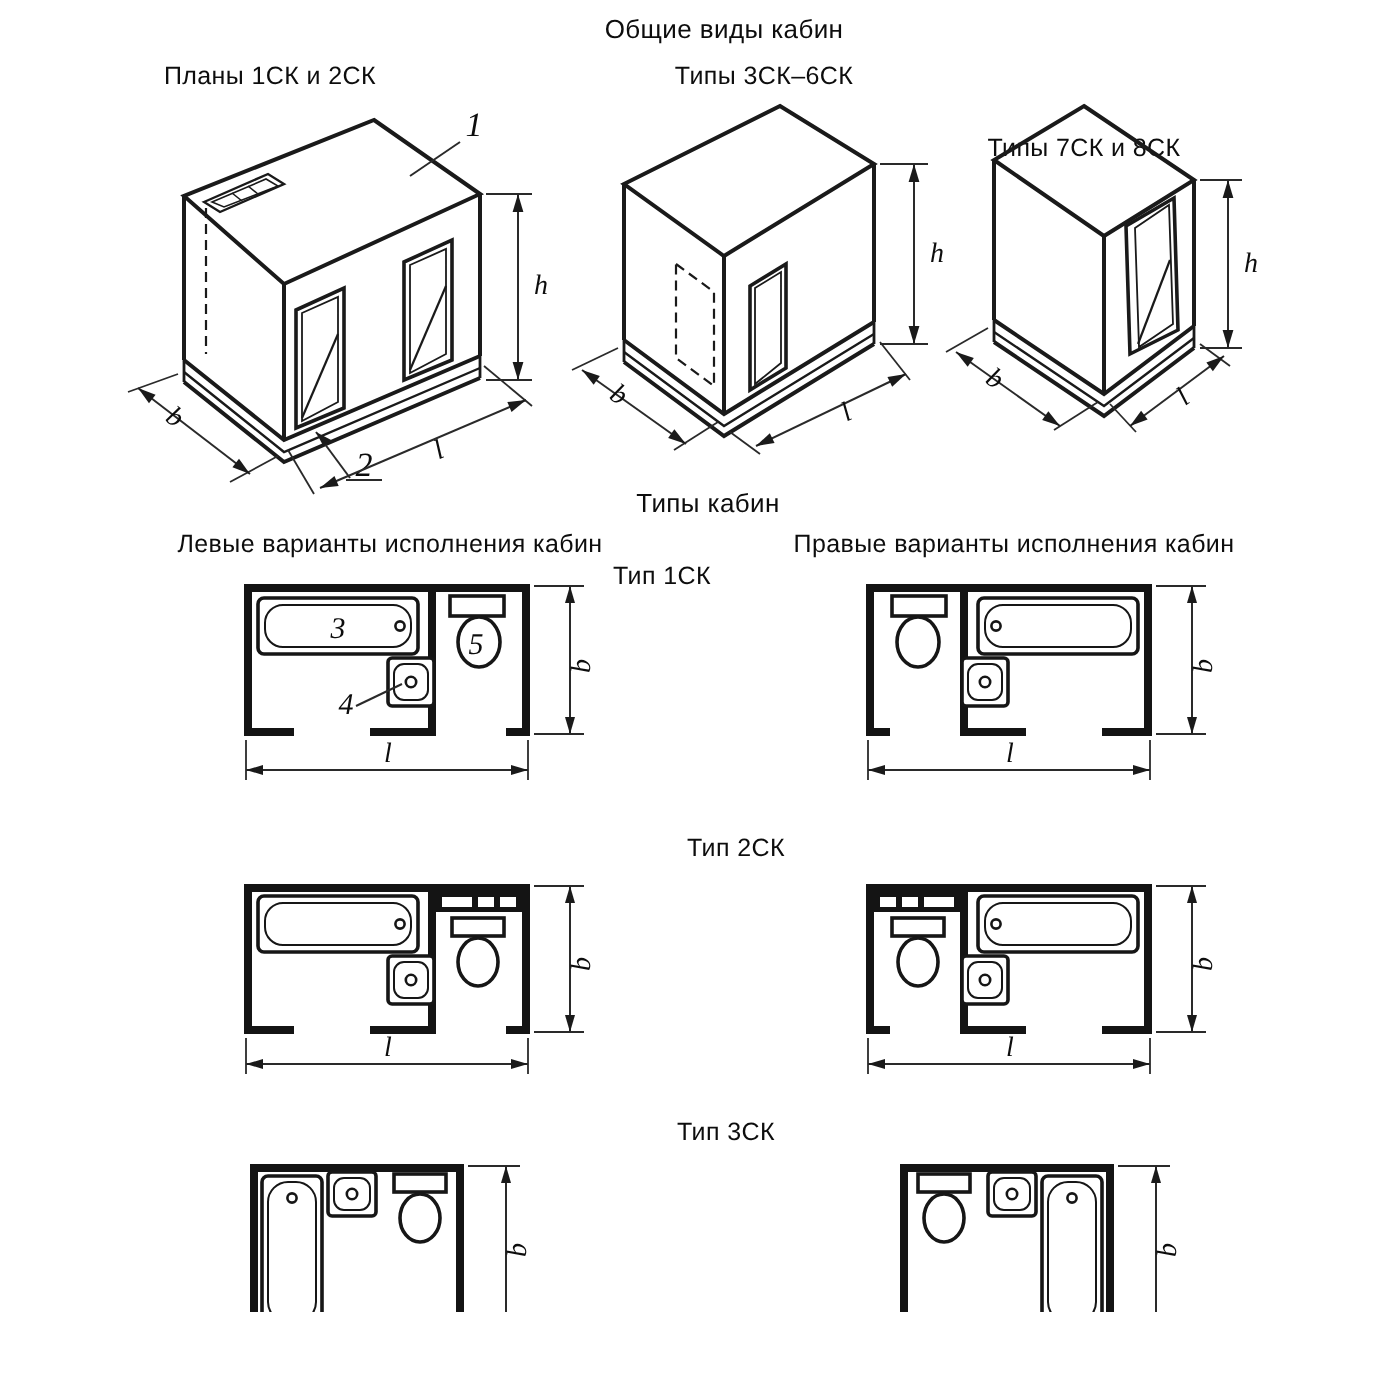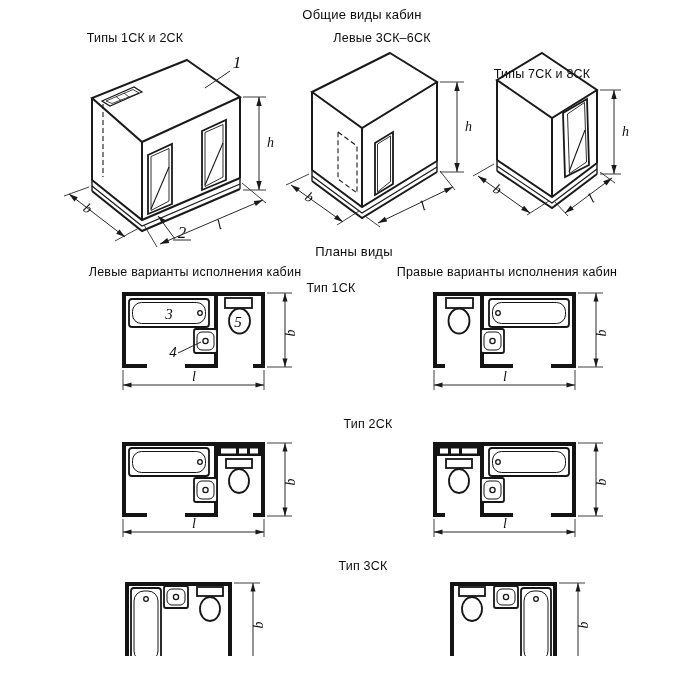--- a/index.html
+++ b/index.html
@@ -19,24 +19,24 @@
   .dimtxt{font-family:"Liberation Serif",serif;font-style:italic;font-size:14px;}
   .callout{font-family:"Liberation Serif",serif;font-style:italic;font-size:15px;}
   .callout.big{font-size:17px;}
 </style>
 </head>
 <body>
 
 <div class="canvas">
 
   <div class="cap main" style="left:362px;top:7px;">Общие виды кабин</div>
-  <div class="cap" style="left:135px;top:31px;">Типы 1СК и 2СК</div>
-  <div class="cap" style="left:382px;top:31px;">Левые 3СК–6СК</div>
+  <div class="cap" style="left:135px;top:31px;">Планы 1СК и 2СК</div>
+  <div class="cap" style="left:382px;top:31px;">Типы 3СК–6СК</div>
   <div class="cap" style="left:542px;top:31px;margin-top:36px;">Типы 7СК и 8СК</div>
-  <div class="cap main" style="left:354px;top:244px;">Планы виды</div>
+  <div class="cap main" style="left:354px;top:244px;">Типы кабин</div>
   <div class="cap" style="left:507px;top:265px;">Правые варианты исполнения кабин</div>
   <div class="cap" style="left:195px;top:265px;">Левые варианты исполнения кабин</div>
   <div class="cap" style="left:331px;top:281px;">Тип 1СК</div>
   <div class="cap" style="left:368px;top:417px;text-align:right;">Тип 2СК</div>
   <div class="cap" style="left:363px;top:559px;">Тип 3СК</div>
 
   <svg style="left:55px;top:46px;" width="235" height="212" viewBox="0 0 235 212">
     <g>
       <polygon class="ln" stroke-width="2" points="132,14 185,51 87,96 37,52"></polygon>
       <line class="ln" stroke-width="2" x1="37" y1="52" x2="37" y2="134"></line>

